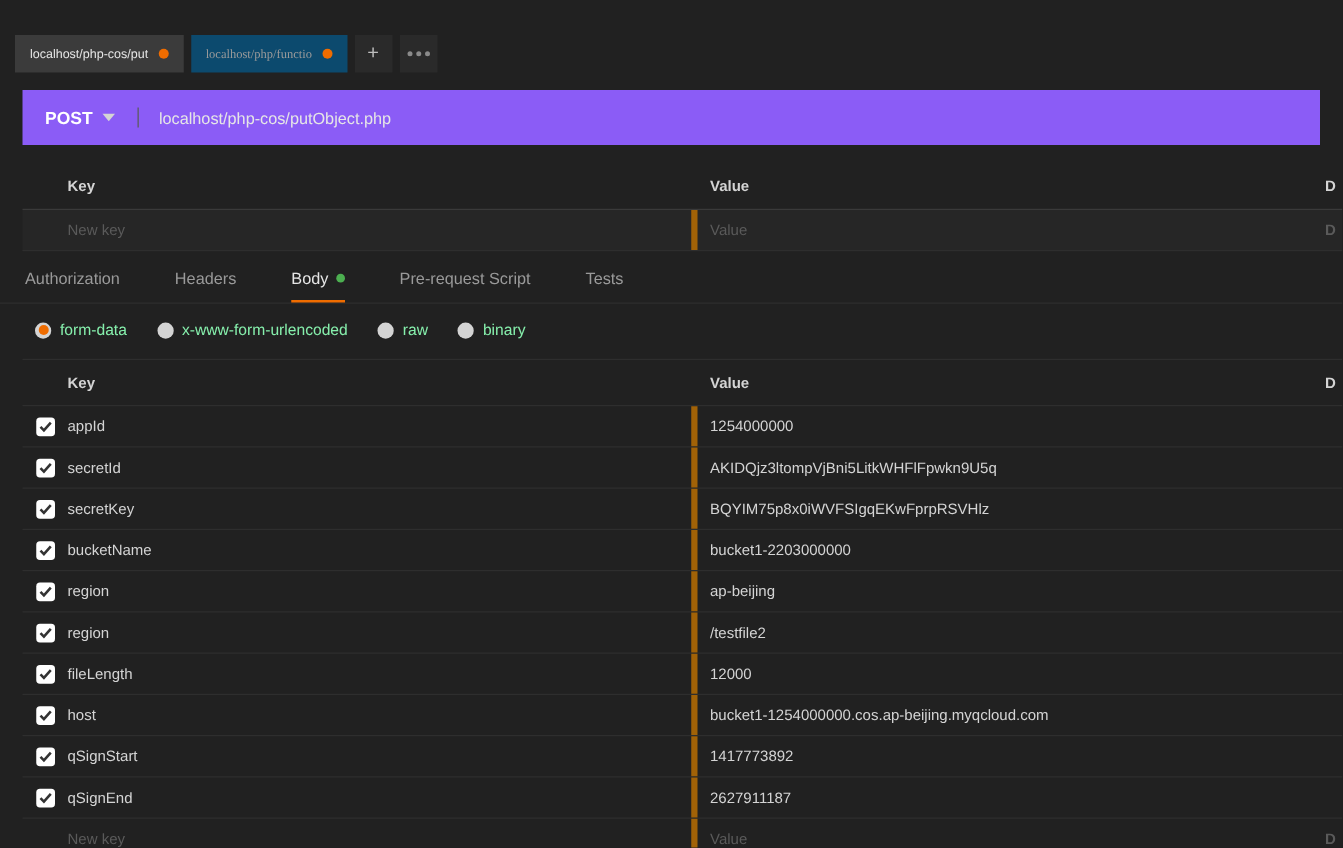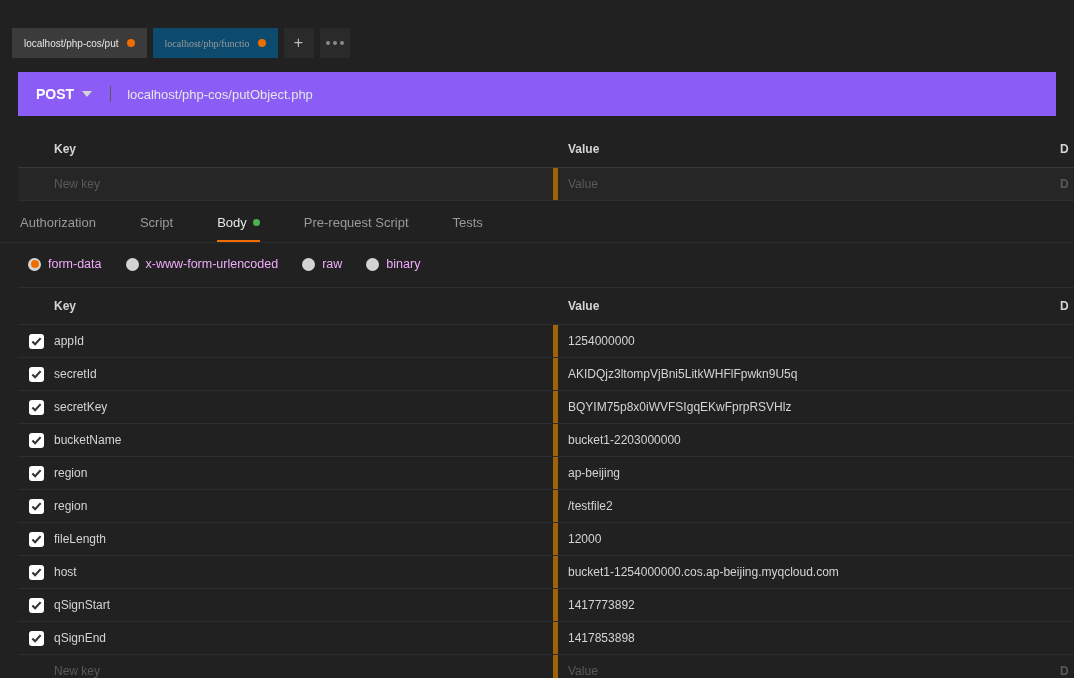--- a/index.html
+++ b/index.html
@@ -148,21 +148,21 @@
 
   
   .body-types {
     display: flex;
     gap: 24px;
     padding: 14px 28px;
     align-items: center;
   }
   .radio-opt {
     display: flex; align-items: center; gap: 7px;
-    color: #f0abfc;
+    color: #86efac;
     cursor: pointer;
     font-size: 12.5px;
   }
   .radio {
     width: 13px; height: 13px;
     border-radius: 50%;
     background: #d4d4d4;
     position: relative;
   }
   .radio.selected::after {
@@ -227,21 +227,21 @@
     <div class="desc-col placeholder">D</div>
   </div>
 </div>
 
 <div class="sub-tabs-border">
   <div class="sub-tabs">
     <div class="sub-tab">
         <span>Authorization</span>
       </div>
     <div class="sub-tab">
-        <span>Script</span>
+        <span>Headers</span>
       </div>
     <div class="sub-tab active">
       <span>Body</span>
       <span class="dot-green"></span>
     </div>
     <div class="sub-tab">
         <span>Pre-request Script</span>
       </div>
     <div class="sub-tab">
         <span>Tests</span>
@@ -386,21 +386,21 @@
       </div>
       <div class="kv-row">
         <div class="chk-col">
           <div class="chk">
             <svg viewBox="0 0 16 16">
               <polyline points="2,8 6,12 14,3"></polyline>
             </svg>
           </div>
         </div>
         <div class="key-col">qSignEnd</div>
-        <div class="val-col">1417853898</div>
+        <div class="val-col">2627911187</div>
         <div class="desc-col"></div>
       </div>
     </div>
   <div class="kv-row">
     <div class="chk-col"></div>
     <div class="key-col placeholder">New key</div>
     <div class="val-col placeholder">Value</div>
     <div class="desc-col placeholder">D</div>
   </div>
 </div>

